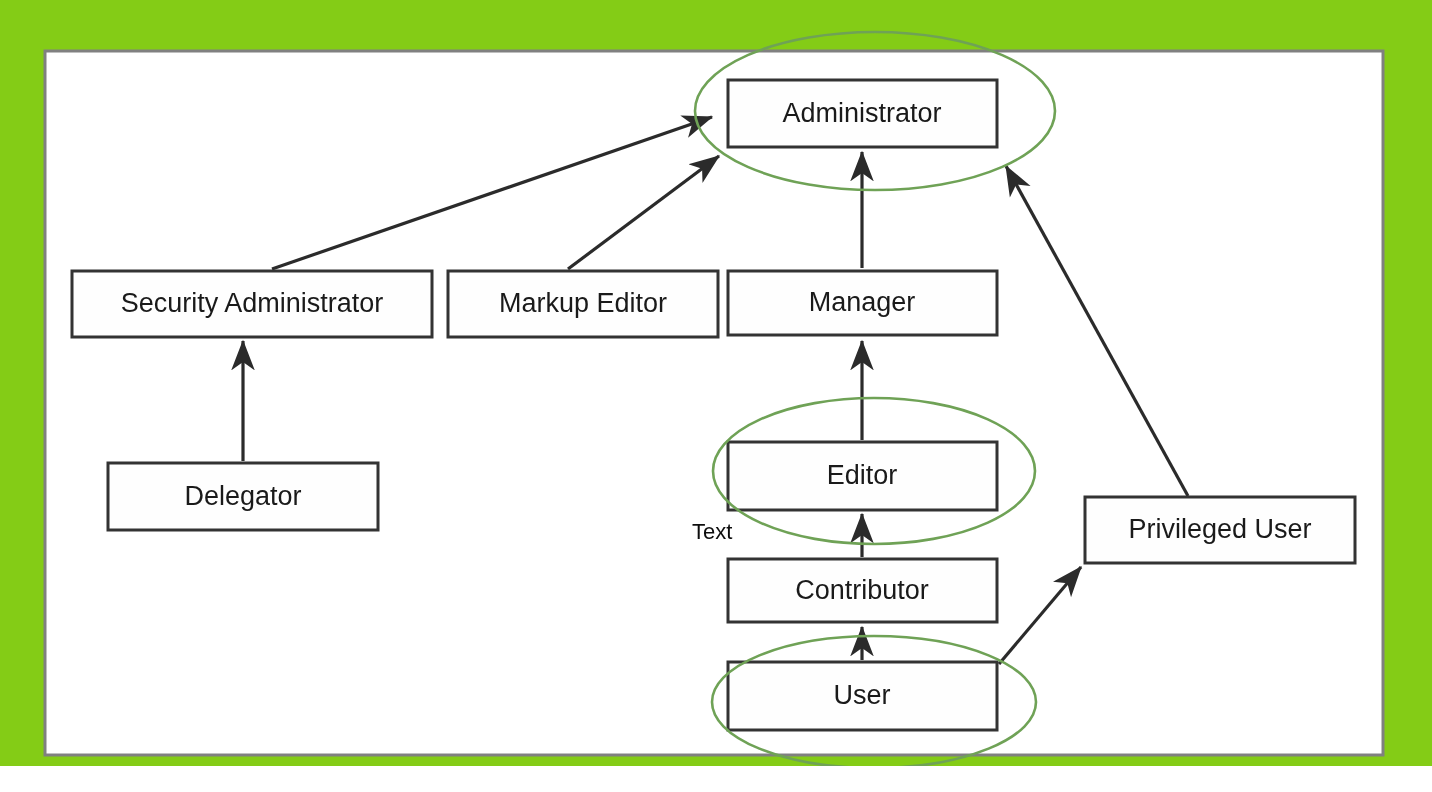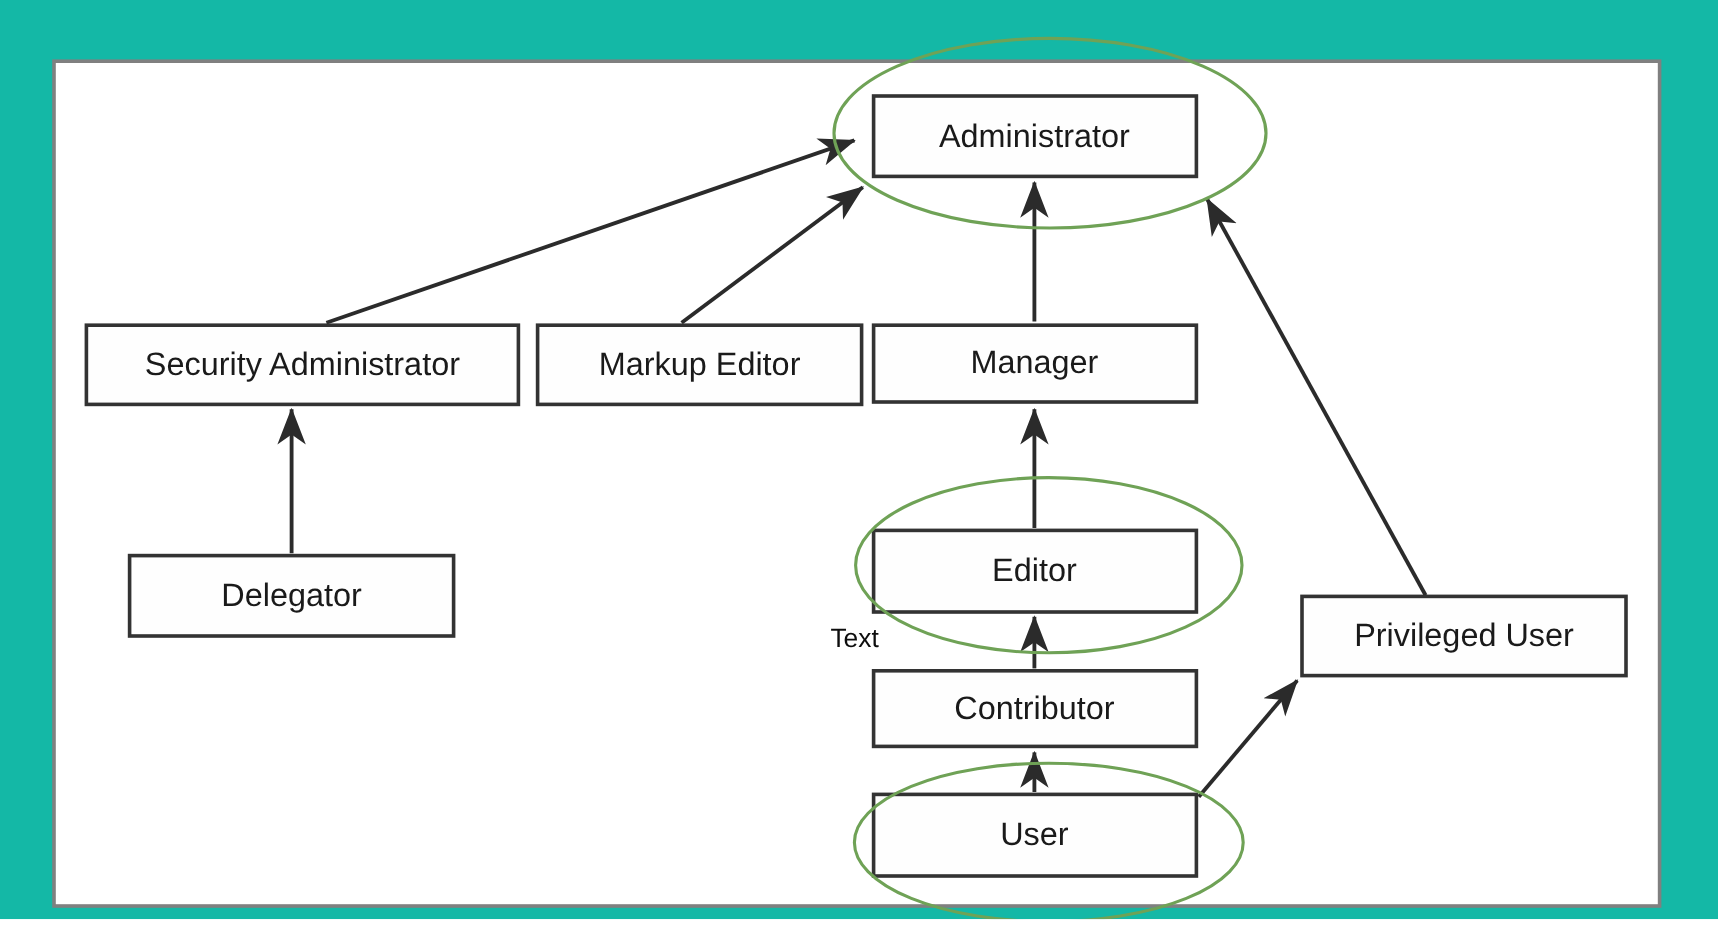--- a/index.html
+++ b/index.html
@@ -8,21 +8,21 @@
     padding: 0;
     background: #ffffff;
   }
   body {
     font-family: "Liberation Sans", sans-serif;
   }
   #canvas {
     position: relative;
     width: 1432px;
     height: 766px;
-    background: #14b8a6;
+    background: #84cc16;
     overflow: hidden;
   }
   #diagram-svg {
     position: absolute;
     left: 0;
     top: 0;
     width: 1432px;
     height: 792px;
   }
   .frame-rect {

